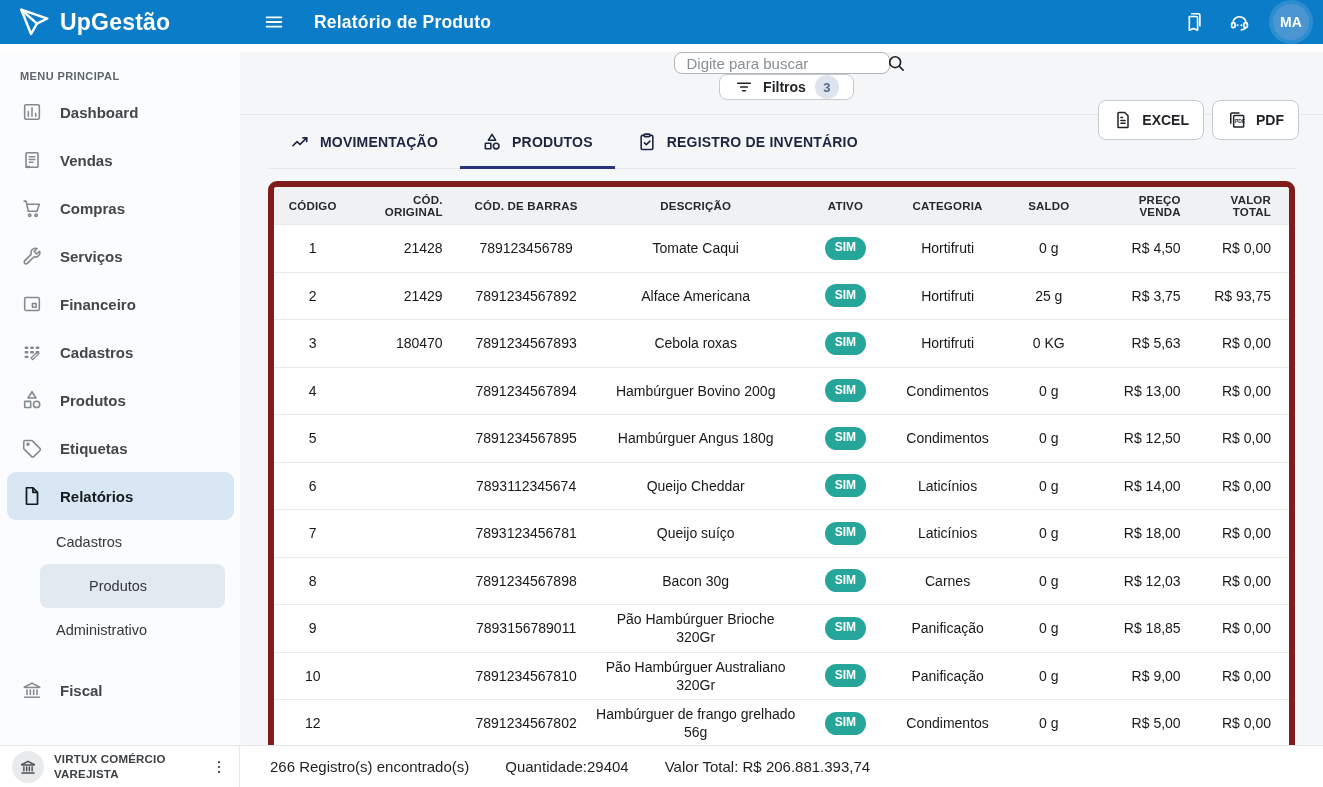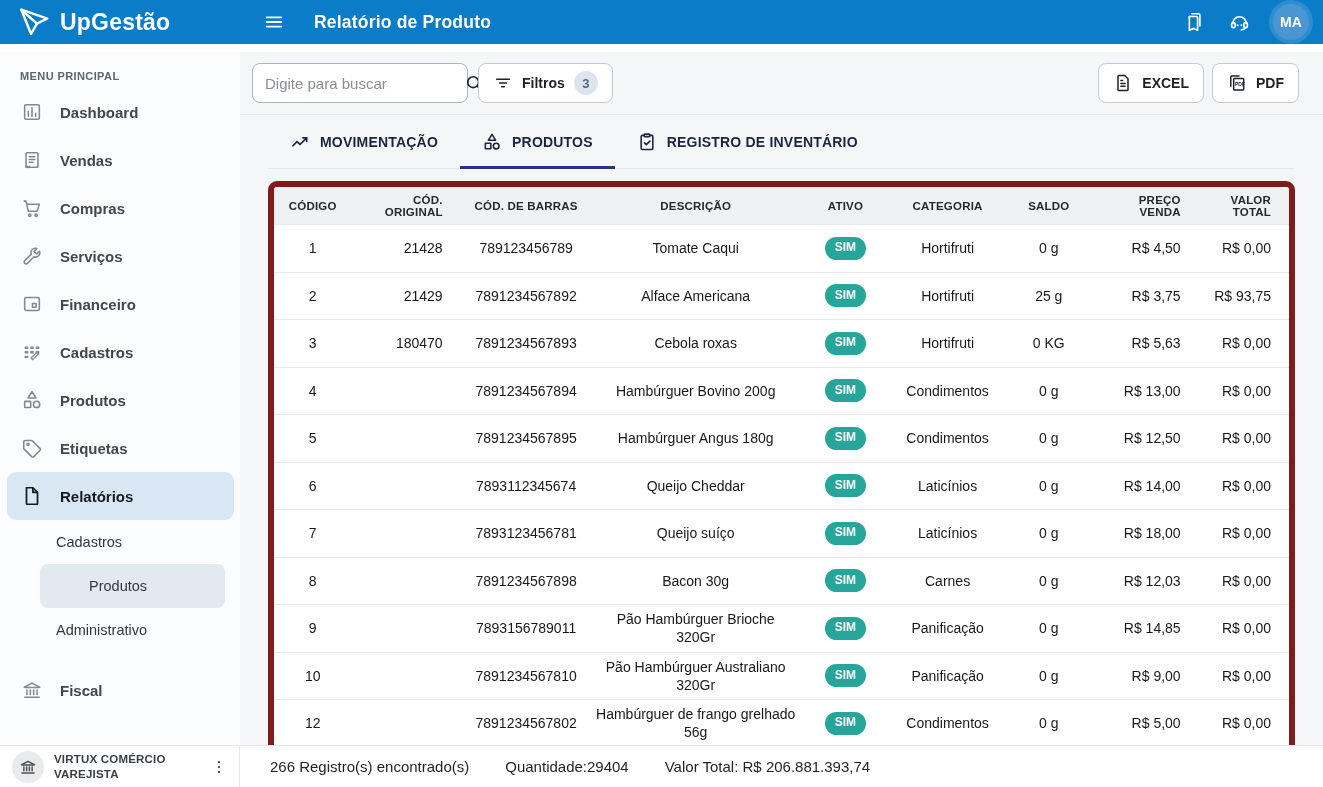--- a/index.html
+++ b/index.html
@@ -34,21 +34,21 @@
   .side-item .s-label{font-size:15px;font-weight:600;}
   .side-item.active{background:var(--active-item-bg);color:#141a1e;border-radius:9px;}
   .side-item.active .s-icon{color:#141a1e;}
   .sub-item{height:44px;display:flex;align-items:center;padding-left:49px;margin:0 16px 0 40px;border-radius:8px;font-size:14.5px;color:#33383c;cursor:pointer;}
   .sub-item.active{background:var(--sub-active-bg);}
   .sub-item.plain{margin-left:0;padding-left:56px;}
   .fiscal-gap{margin-top:14px;}
 
   
   .content{position:absolute;top:52px;left:240px;right:0;bottom:42px;background:var(--content-bg);overflow:hidden;}
-  .toolbar{height:63px;display:flex;align-items:center;padding:0 12px 0 12px;border-bottom:1px solid #e5e7ea;}
+  .toolbar{height:63px;display:flex;align-items:center;padding:0 12px 0 12px;border-bottom:1px solid #e5e7ea;flex-direction:column;}
   .search-box{width:216px;height:40px;background:#fff;border:1px solid #aeb4ba;border-radius:8px;display:flex;align-items:center;padding:0 10px 0 12px;}
   .search-box input{border:none;outline:none;flex:1;font-size:15px;font-family:"Liberation Sans",sans-serif;color:#202124;background:transparent;}
   .search-box input::placeholder{color:#878e95;}
   .search-box .s-icon{width:20px;height:20px;color:#202124;}
   .btn{height:40px;background:#fff;border:1px solid #c6cacd;border-radius:8px;display:flex;align-items:center;gap:9px;padding:0 14px;font-size:14px;font-weight:bold;color:#1e2226;cursor:pointer;}
   .filters-btn{margin-left:10px;}
   .count-badge{width:24px;height:24px;border-radius:50%;background:#dde4ee;color:#55688a;font-size:13px;font-weight:bold;display:flex;align-items:center;justify-content:center;}
   .toolbar-right{margin-left:auto;display:flex;gap:8px;padding-right:12px;}
   .btn .s-icon{width:20px;height:20px;color:#1e2226;}
 
@@ -452,21 +452,21 @@
         <div class="trow">
           <div class="cell acenter c0">9</div>
           <div class="cell aright c1"></div>
           <div class="cell acenter c2">7893156789011</div>
           <div class="cell acenter c3">Pão Hambúrguer Brioche 320Gr</div>
           <div class="cell acenter c4">
             <span class="badge">SIM</span>
           </div>
           <div class="cell acenter c5">Panificação</div>
           <div class="cell acenter c6">0 g</div>
-          <div class="cell aright c7">R$ 14,85</div>
+          <div class="cell aright c7">R$ 18,85</div>
           <div class="cell aright c8">R$ 0,00</div>
         </div>
         <div class="trow">
           <div class="cell acenter c0">10</div>
           <div class="cell aright c1"></div>
           <div class="cell acenter c2">7891234567810</div>
           <div class="cell acenter c3">Pão Hambúrguer Australiano 320Gr</div>
           <div class="cell acenter c4">
             <span class="badge">SIM</span>
           </div>

